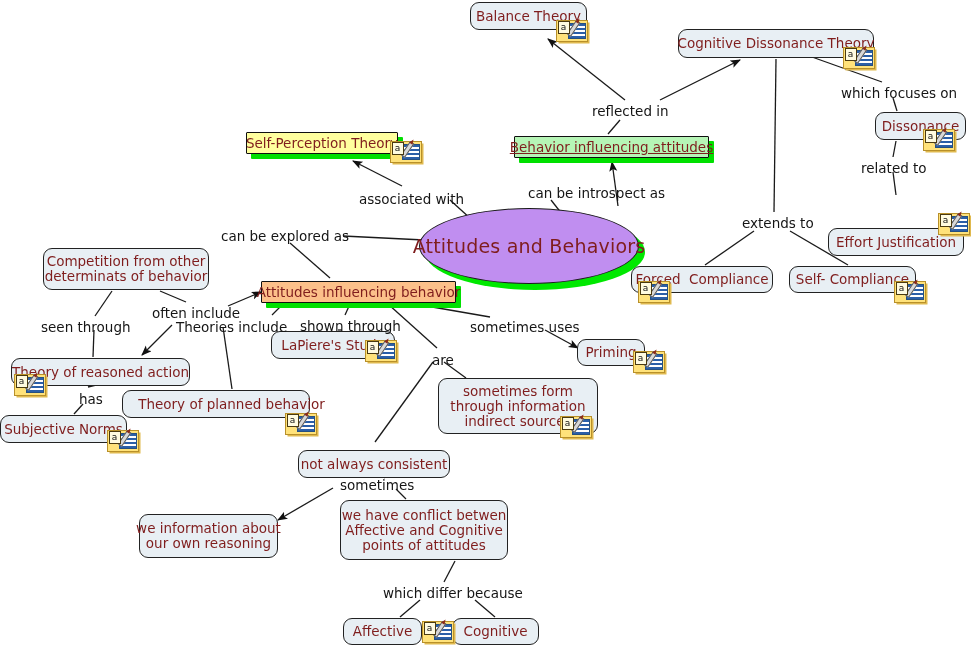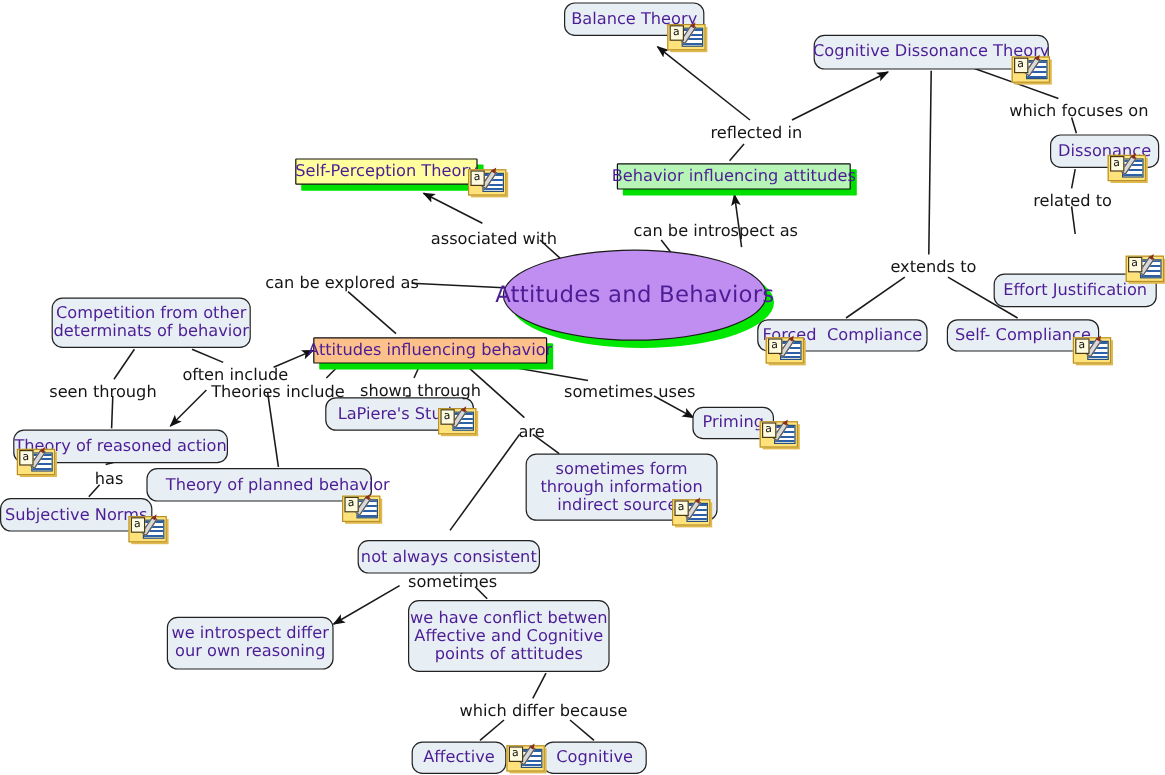--- a/index.html
+++ b/index.html
@@ -27,38 +27,38 @@
   }
   .node {
     position: absolute;
     box-sizing: border-box;
     display: flex;
     align-items: center;
     justify-content: center;
     text-align: center;
     font-size: 13.5px;
     line-height: 15px;
-    color: #4c1d95;
+    color: #7f1d1d;
     padding: 2px 9px;
     white-space: pre;
   }
   
   .node.rect {
     background: #e8eff4;
     border: 1.3px solid #222222;
     border-radius: 9px;
   }
   
   .node.flat {
     border: 1.4px solid #101010;
     border-radius: 1px;
     box-shadow: 5px 5px 0 0 #00e000;
   }
   .node.flat.yellow { background: #ffff9e; }
-  .node.flat.green  { background: #b6f5b6; }
+  .node.flat.green  { background: #b6f5b6; text-decoration: underline; }
   .node.flat.orange { background: #fcc08a; }
 
   .node.ellipse {
     border-radius: 50%;
     background: #c08ef0;
     border: 1.6px solid #1a1a1a;
     box-shadow: 6px 6px 0 0 #00e800;
     font-size: 19px;
     letter-spacing: 0.2px;
   }
@@ -194,21 +194,21 @@
       <div class="node rect" style="left: 789px; top: 266px; width: 127px; height: 27px;">Self- Compliance</div>
       <div class="node rect" style="left: 271px; top: 331px; width: 124px; height: 28px;">LaPiere's Study</div>
       <div class="node rect" style="left: 577px; top: 339px; width: 68px; height: 27px;">Priming</div>
       <div class="node rect" style="left: 11px; top: 358px; width: 179px; height: 28px;">Theory of reasoned action</div>
       <div class="node rect" style="left: 122px; top: 390px; width: 188px; height: 28px; padding-left: 40px;">Theory of planned behavior</div>
       <div class="node rect" style="left: 0px; top: 415px; width: 127px; height: 28px;">Subjective Norms</div>
       <div class="node rect" style="left: 438px; top: 378px; width: 160px; height: 56px;">sometimes form
 through information
 indirect sources</div>
       <div class="node rect" style="left: 298px; top: 450px; width: 152px; height: 28px;">not always consistent</div>
-      <div class="node rect" style="left: 139px; top: 514px; width: 139px; height: 44px;">we introspect differ
+      <div class="node rect" style="left: 139px; top: 514px; width: 139px; height: 44px;">we information about
 our own reasoning</div>
       <div class="node rect" style="left: 340px; top: 500px; width: 168px; height: 60px;">we have conflict betwen
 Affective and Cognitive
 points of attitudes</div>
       <div class="node rect" style="left: 343px; top: 618px; width: 79px; height: 27px;">Affective</div>
       <div class="node rect" style="left: 452px; top: 618px; width: 87px; height: 27px;">Cognitive</div>
     </div>
   <div id="label-layer">
       <div class="edge-label" style="left: 592px; top: 104px;">reflected in</div>
       <div class="edge-label" style="left: 841px; top: 86px;">which focuses on</div>

